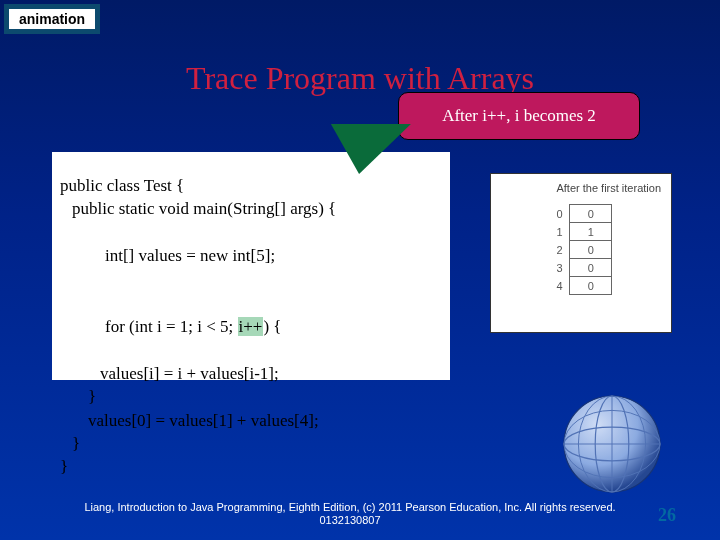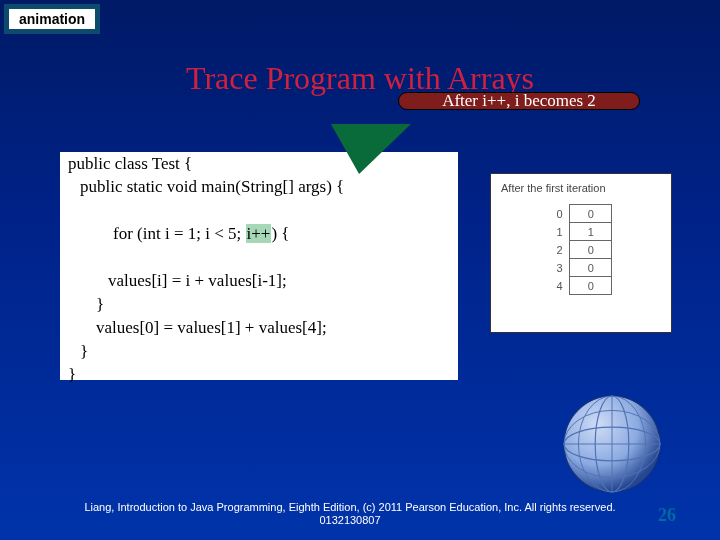--- a/index.html
+++ b/index.html
@@ -29,22 +29,22 @@
     color: #d02040;
     font-size: 32px;
     font-family: "Times New Roman", Times, serif;
     margin-top: 38px;
   }
   .callout {
     position: absolute;
     top: 92px;
     left: 398px;
     width: 242px;
-    height: 18px;
-    background: #7f1d1d;
+    height: 48px;
+    background: #be185d;
     border: 1px solid #000;
     border-radius: 10px;
     color: #fff;
     font-size: 17px;
     display: flex;
     align-items: center;
     justify-content: center;
   }
   .callout-tail {
     position: absolute;
@@ -53,25 +53,25 @@
     width: 0; height: 0;
     border-left: 10px solid transparent;
     border-right: 70px solid transparent;
     border-top: 50px solid #0a6b3a;
     transform: skewX(20deg);
     z-index: 5;
   }
   .code-panel {
     position: absolute;
     top: 152px;
-    left: 60px;
+    left: 52px;
     width: 398px;
     height: 228px;
     background: #fff;
-    padding: 0 8px;
+    padding: 22px 8px;
     font-size: 17px;
     line-height: 1.38;
     color: #000;
     z-index: 4;
   }
   .code-line { white-space: pre; }
   .i0 { padding-left: 0; }
   .i1 { padding-left: 12px; }
   .i2 { padding-left: 28px; }
   .i3 { padding-left: 40px; }
@@ -85,21 +85,21 @@
     left: 490px;
     width: 182px;
     height: 160px;
     background: #fff;
     border: 1px solid #333;
     font-family: Arial, sans-serif;
     font-size: 11px;
     color: #444;
     padding: 8px 10px;
   }
-  .table-title { text-align: left; margin-bottom: 10px; }
+  .table-title { text-align: right; margin-bottom: 10px; }
   .tbl { margin: 0 auto; border-collapse: collapse; }
   .tbl td.idx { width: 20px; text-align: center; padding: 2px 6px; color:#555;}
   .tbl td.val {
     width: 42px; height: 18px;
     border: 1px solid #666;
     text-align: center;
     color:#555;
   }
   .footer {
     position: absolute;
@@ -138,20 +138,23 @@
 <div class="title">Trace Program with Arrays</div>
 
 <div class="callout">
   <span>After i++, i becomes 2</span>
 </div>
 <div class="callout-tail"></div>
 
 <div class="code-panel">
   <div class="code-line i0">public class Test {</div>
   <div class="code-line i1">public static void main(String[] args) {</div>
+  <div class="code-line i2">
+    <span>int[] values = </span><span>new int[5];</span>
+  </div>
   <div class="code-line i2">
     <span>for (int i = 1; i &lt; 5; </span><span class="hl">i++</span><span>) {</span>
   </div>
   <div class="code-line i3">values[i] = i + values[i-1];</div>
   <div class="code-line i2">}</div>
   <div class="code-line i2">values[0] = values[1] + values[4];</div>
   <div class="code-line i1">}</div>
   <div class="code-line i0">}</div>
 </div>
 

